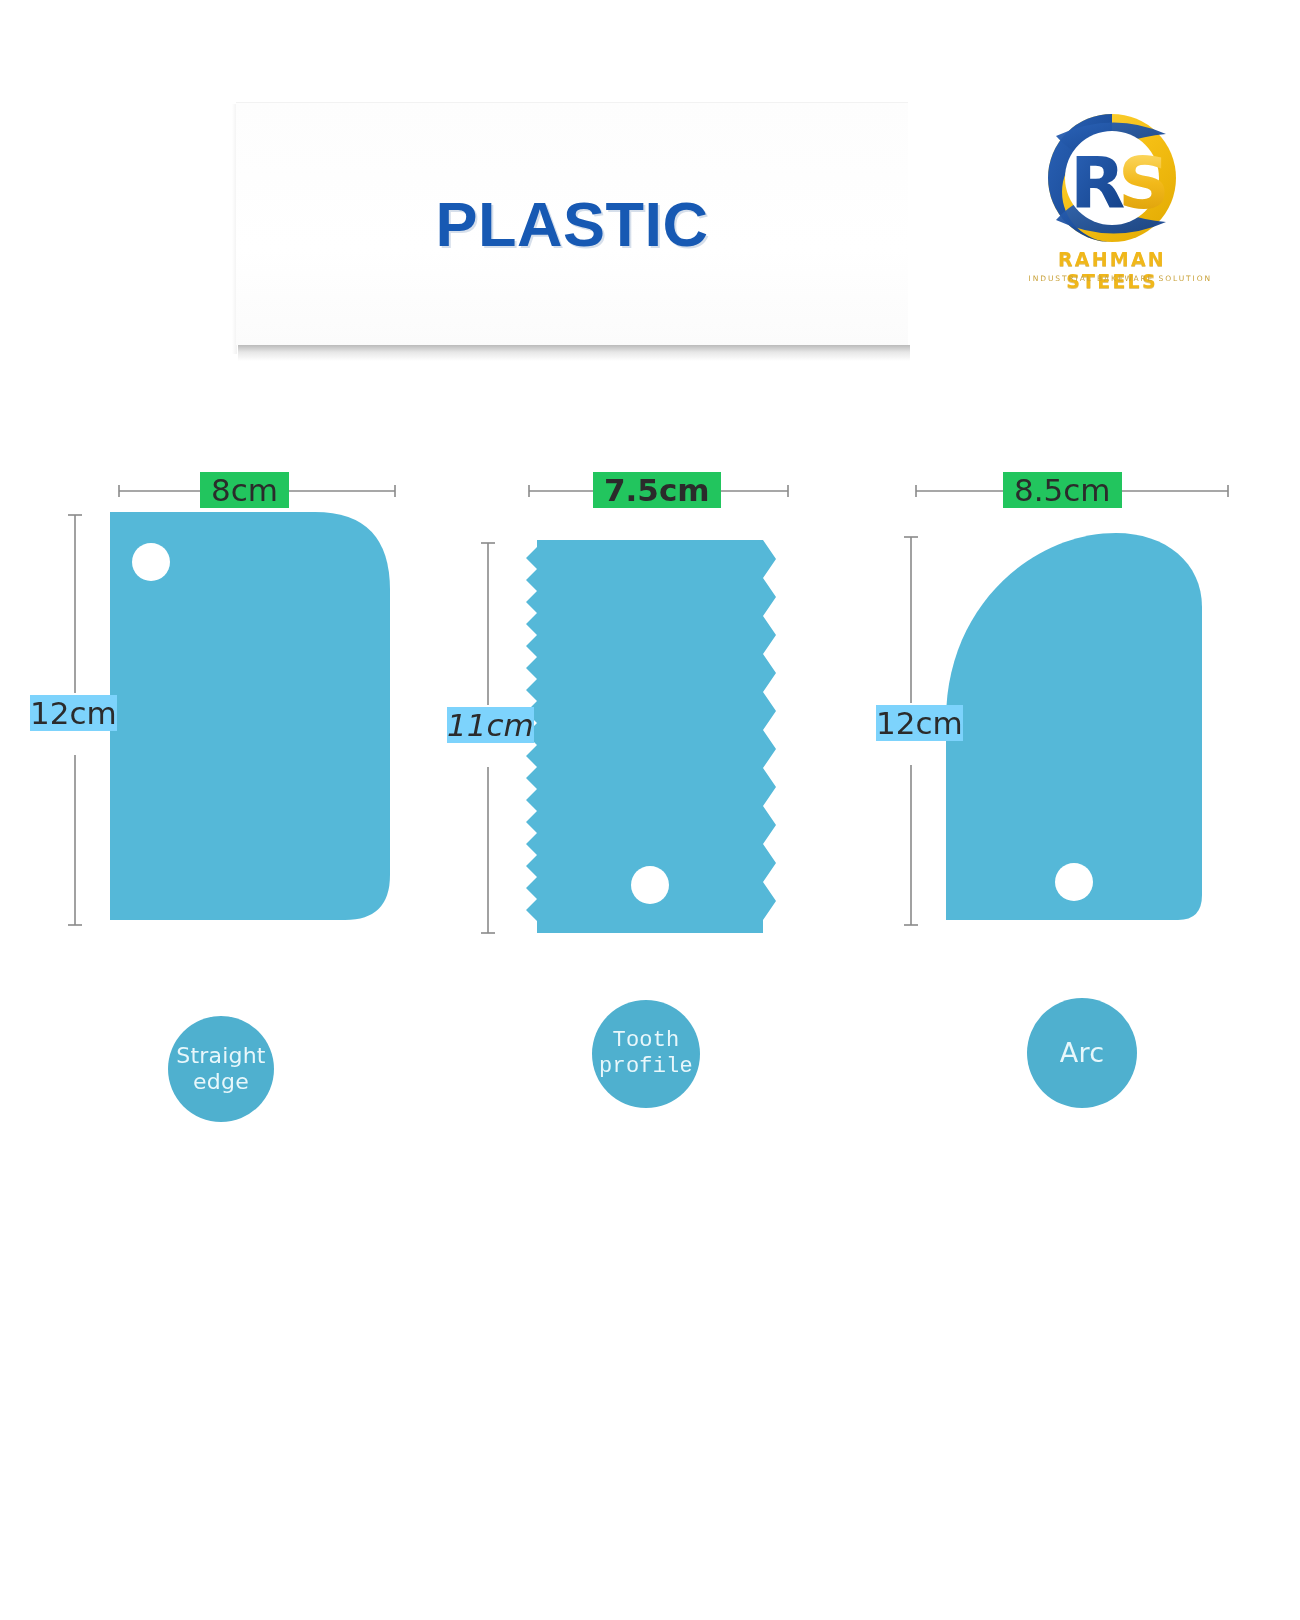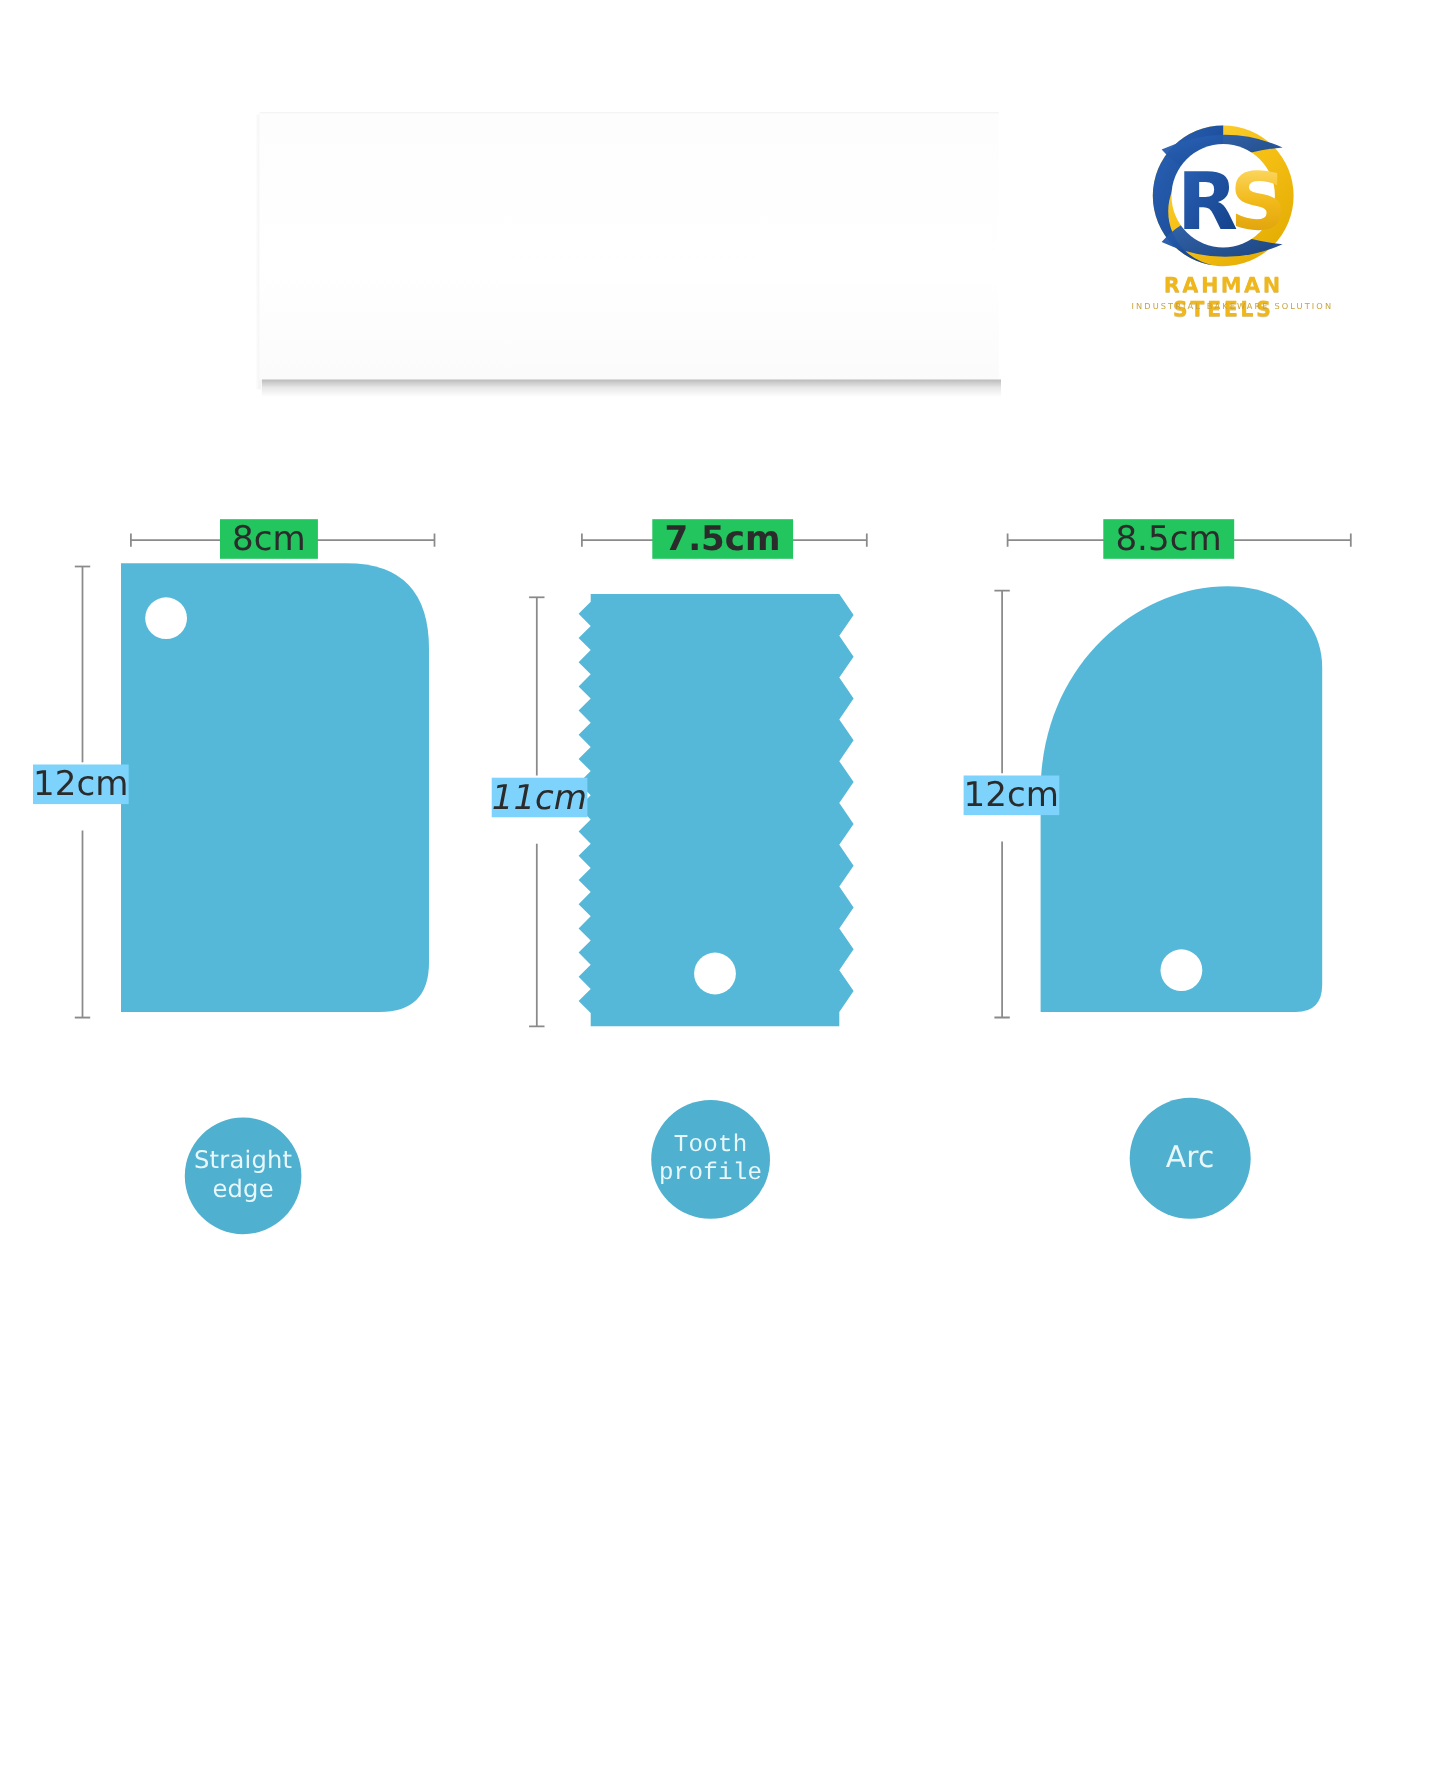--- a/index.html
+++ b/index.html
@@ -148,20 +148,21 @@
   #caption-0 { left: 168px; top: 1016px; width: 106px; height: 106px; }
   #caption-1 { left: 592px; top: 1000px; width: 108px; height: 108px; font-family: Liberation Mono, monospace; }
   #caption-2 { left: 1027px; top: 998px; width: 110px; height: 110px; font-size: 27px; }
 </style>
 </head>
 <body>
 
 <div class="title-shadow-side"></div>
 <div class="title-card">
   <div class="title-card-inner">
+    <div class="title-line">PLASTIC</div>
   </div>
 </div>
 <div class="title-shadow"></div>
 
 <div class="logo">
   <svg class="logo-mark" viewBox="0 0 172 150">
     <defs>
       <linearGradient id="goldg" x1="0" y1="0" x2="1" y2="1">
         <stop offset="0" stop-color="#ffd942"></stop>
         <stop offset="0.5" stop-color="#f5bf14"></stop>

